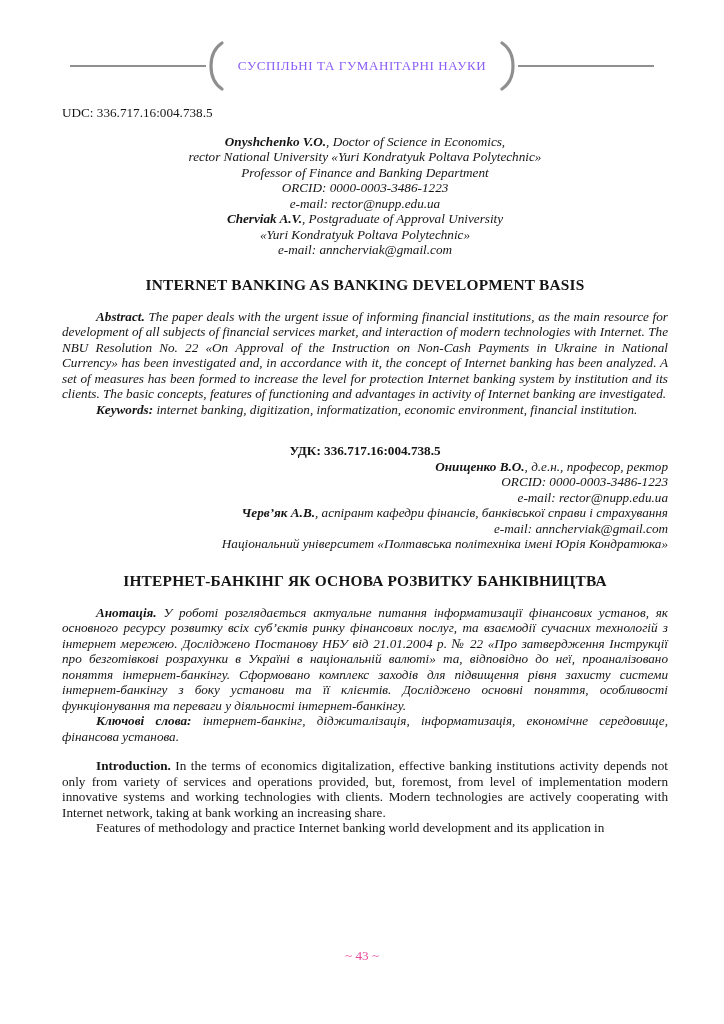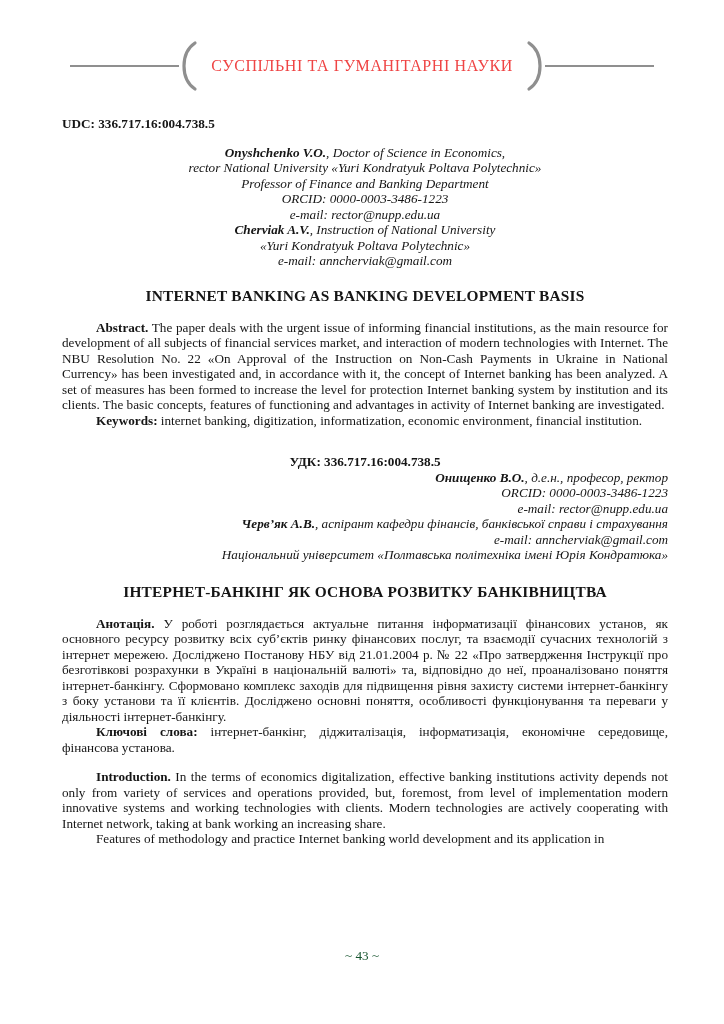--- a/index.html
+++ b/index.html
@@ -30,54 +30,54 @@
     height: 2px;
     background: #8f8f8f;
   }
   .rule.left { margin-left: 8px; }
   .rule.right { margin-right: 14px; }
   .brace { flex: 0 0 auto; width: 20px; height: 52px; }
   .brace svg { display: block; }
   .header-title {
     flex: 0 0 auto;
     margin: 0 12px;
-    font-size: 16px;
+    font-size: 13px;
     letter-spacing: 0.6px;
-    color: #ef4444;
+    color: #8b5cf6;
     white-space: nowrap;
   }
   
   p { margin: 0; font-size: 13.2px; line-height: 15.5px; }
-  .udc { margin-top: 24px; font-weight: bold; }
+  .udc { margin-top: 13px; font-weight: normal; }
   .udk { margin-top: 26px; font-weight: bold; text-align: center; }
   .authors { text-align: right; font-style: italic; }
   .authors-en { margin-top: 13px; text-align: center; }
   .authors b { font-weight: bold; }
   .title {
     margin: 17px 0 15px 0;
     text-align: center;
     font-size: 15.4px;
     line-height: 19px;
     font-weight: bold;
     letter-spacing: 0.2px;
   }
   .title-ua { margin-top: 19px; }
   .para {
     text-align: justify;
     text-indent: 34px;
   }
-  .it { }
+  .it { font-style: italic; }
   .intro1 { margin-top: 14px; }
   .pagenum {
     position: absolute;
     left: 0; right: 0;
     bottom: 60px;
     text-align: center;
     font-size: 13.2px;
-    color: #14532d;
+    color: #ec4899;
   }
 </style>
 </head>
 <body>
 
 <div class="page">
 
   <div class="content">
 
     <div class="header-band">
@@ -97,21 +97,21 @@
     </div>
 
     <p class="udc">UDC: 336.717.16:004.738.5</p>
 
     <div class="authors authors-en">
       <p><b>Onyshchenko V.O.</b><span>, Doctor of Science in Economics,</span></p>
       <p><span>rector National University «Yuri Kondratyuk Poltava Polytechnic»</span></p>
       <p><span>Professor of Finance and Banking Department</span></p>
       <p><span>ORCID: 0000-0003-3486-1223</span></p>
       <p><span>e-mail: rector@nupp.edu.ua</span></p>
-      <p><b>Cherviak A.V.</b><span>, Instruction of National University</span></p>
+      <p><b>Cherviak A.V.</b><span>, Postgraduate of Approval University</span></p>
       <p><span>«Yuri Kondratyuk Poltava Polytechnic»</span></p>
       <p><span>e-mail: anncherviak@gmail.com</span></p>
     </div>
 
     <h1 class="title">INTERNET BANKING AS BANKING DEVELOPMENT BASIS</h1>
 
     <p class="para it"><b>Abstract.</b><span> The paper deals with the urgent issue of informing financial institutions, as the main resource for development of all subjects of financial services market, and interaction of modern technologies with Internet. The NBU Resolution No. 22 «On Approval of the Instruction on Non-Cash Payments in Ukraine in National Currency» has been investigated and, in accordance with it, the concept of Internet banking has been analyzed. A set of measures has been formed to increase the level for protection Internet banking system by institution and its clients. The basic concepts, features of functioning and advantages in activity of Internet banking are investigated.</span></p>
     <p class="para it"><b>Keywords:</b><span> internet banking, digitization, informatization, economic environment, financial institution.</span></p>
 
     <p class="udk">УДК: 336.717.16:004.738.5</p>

